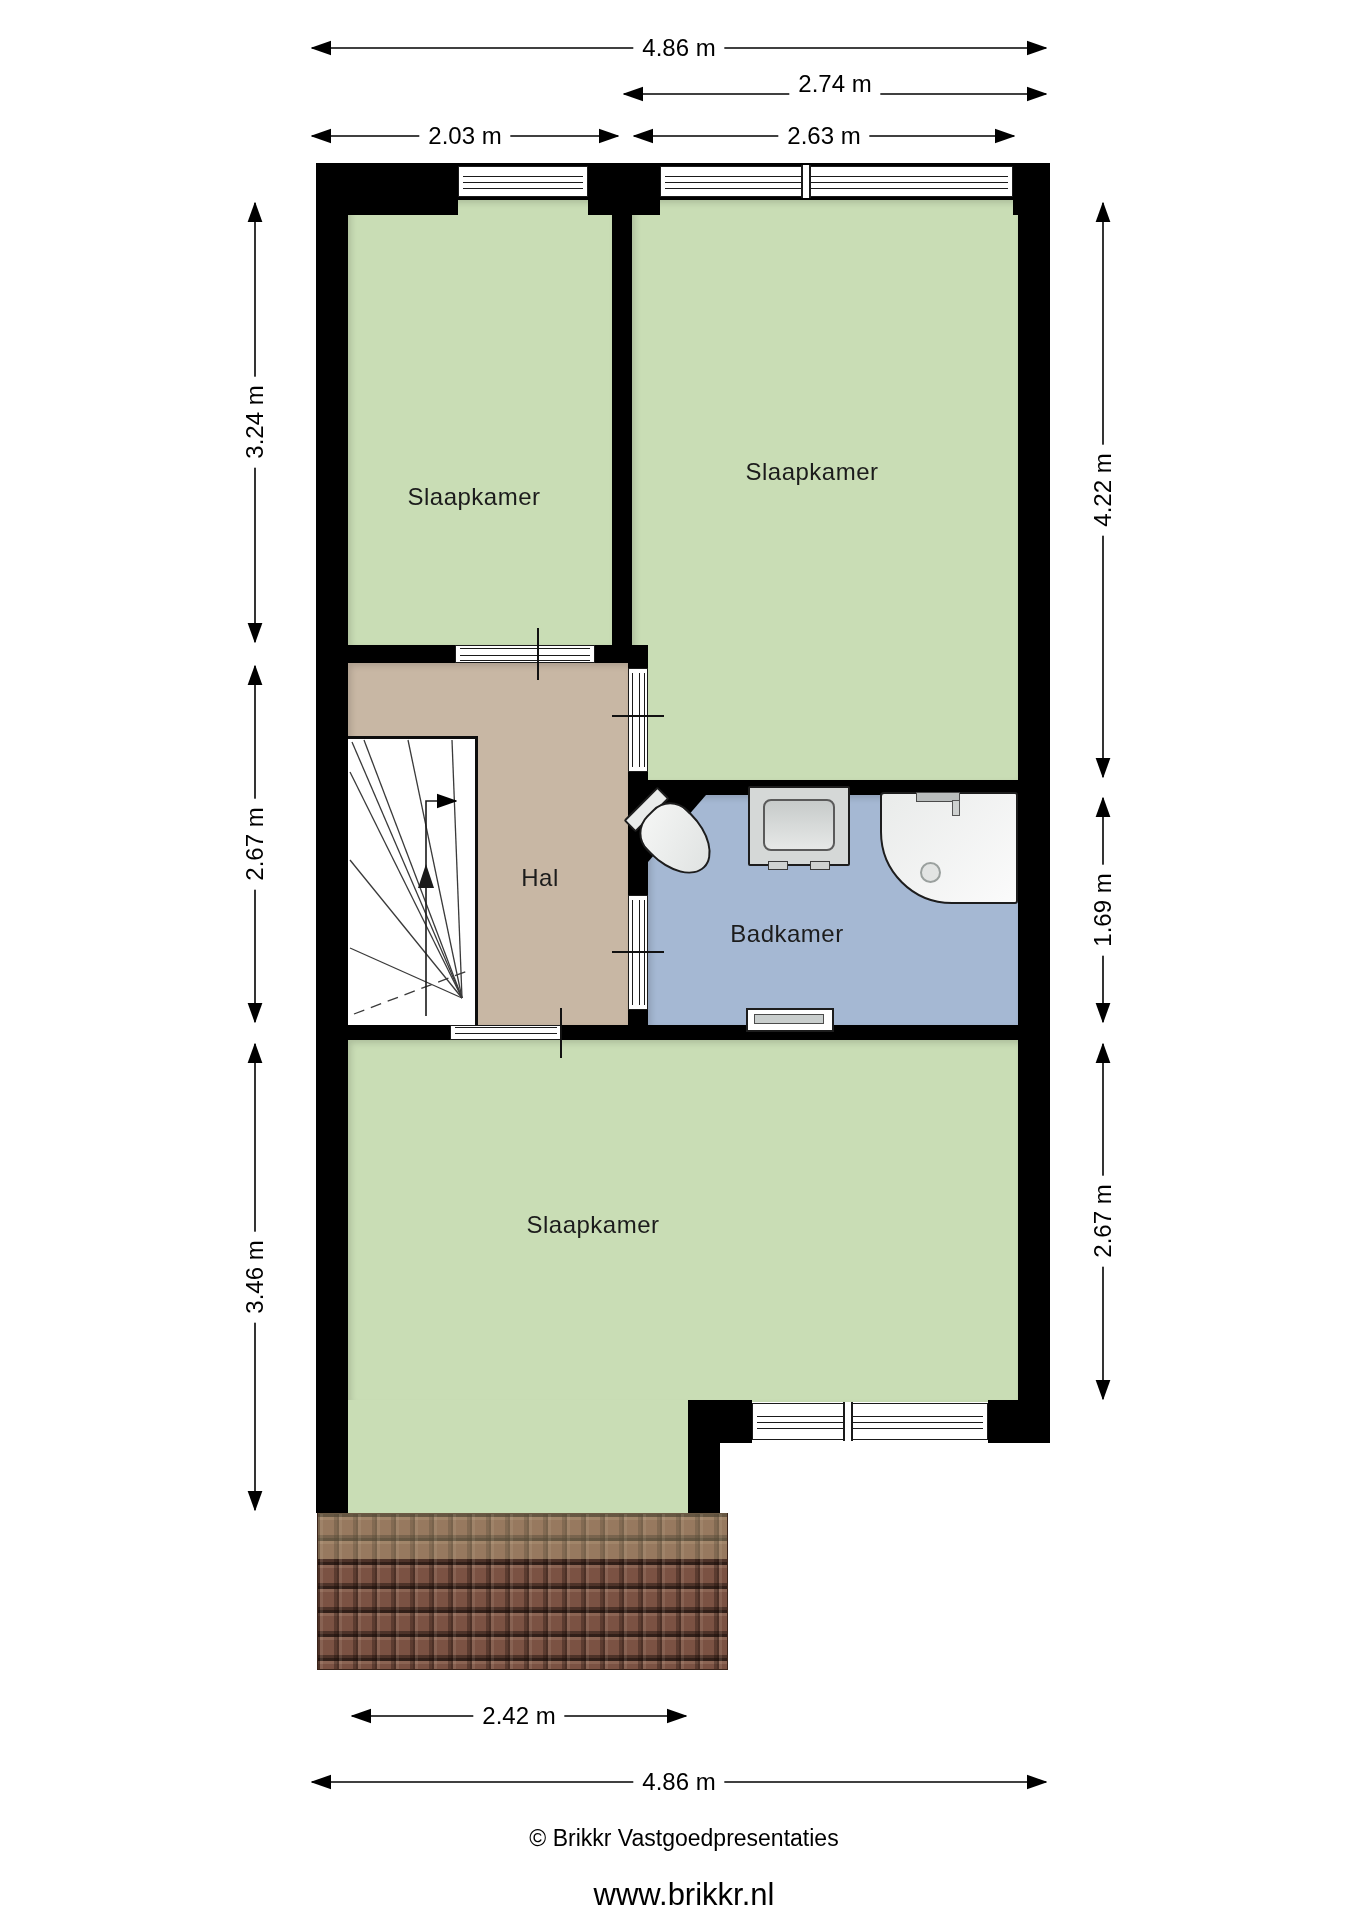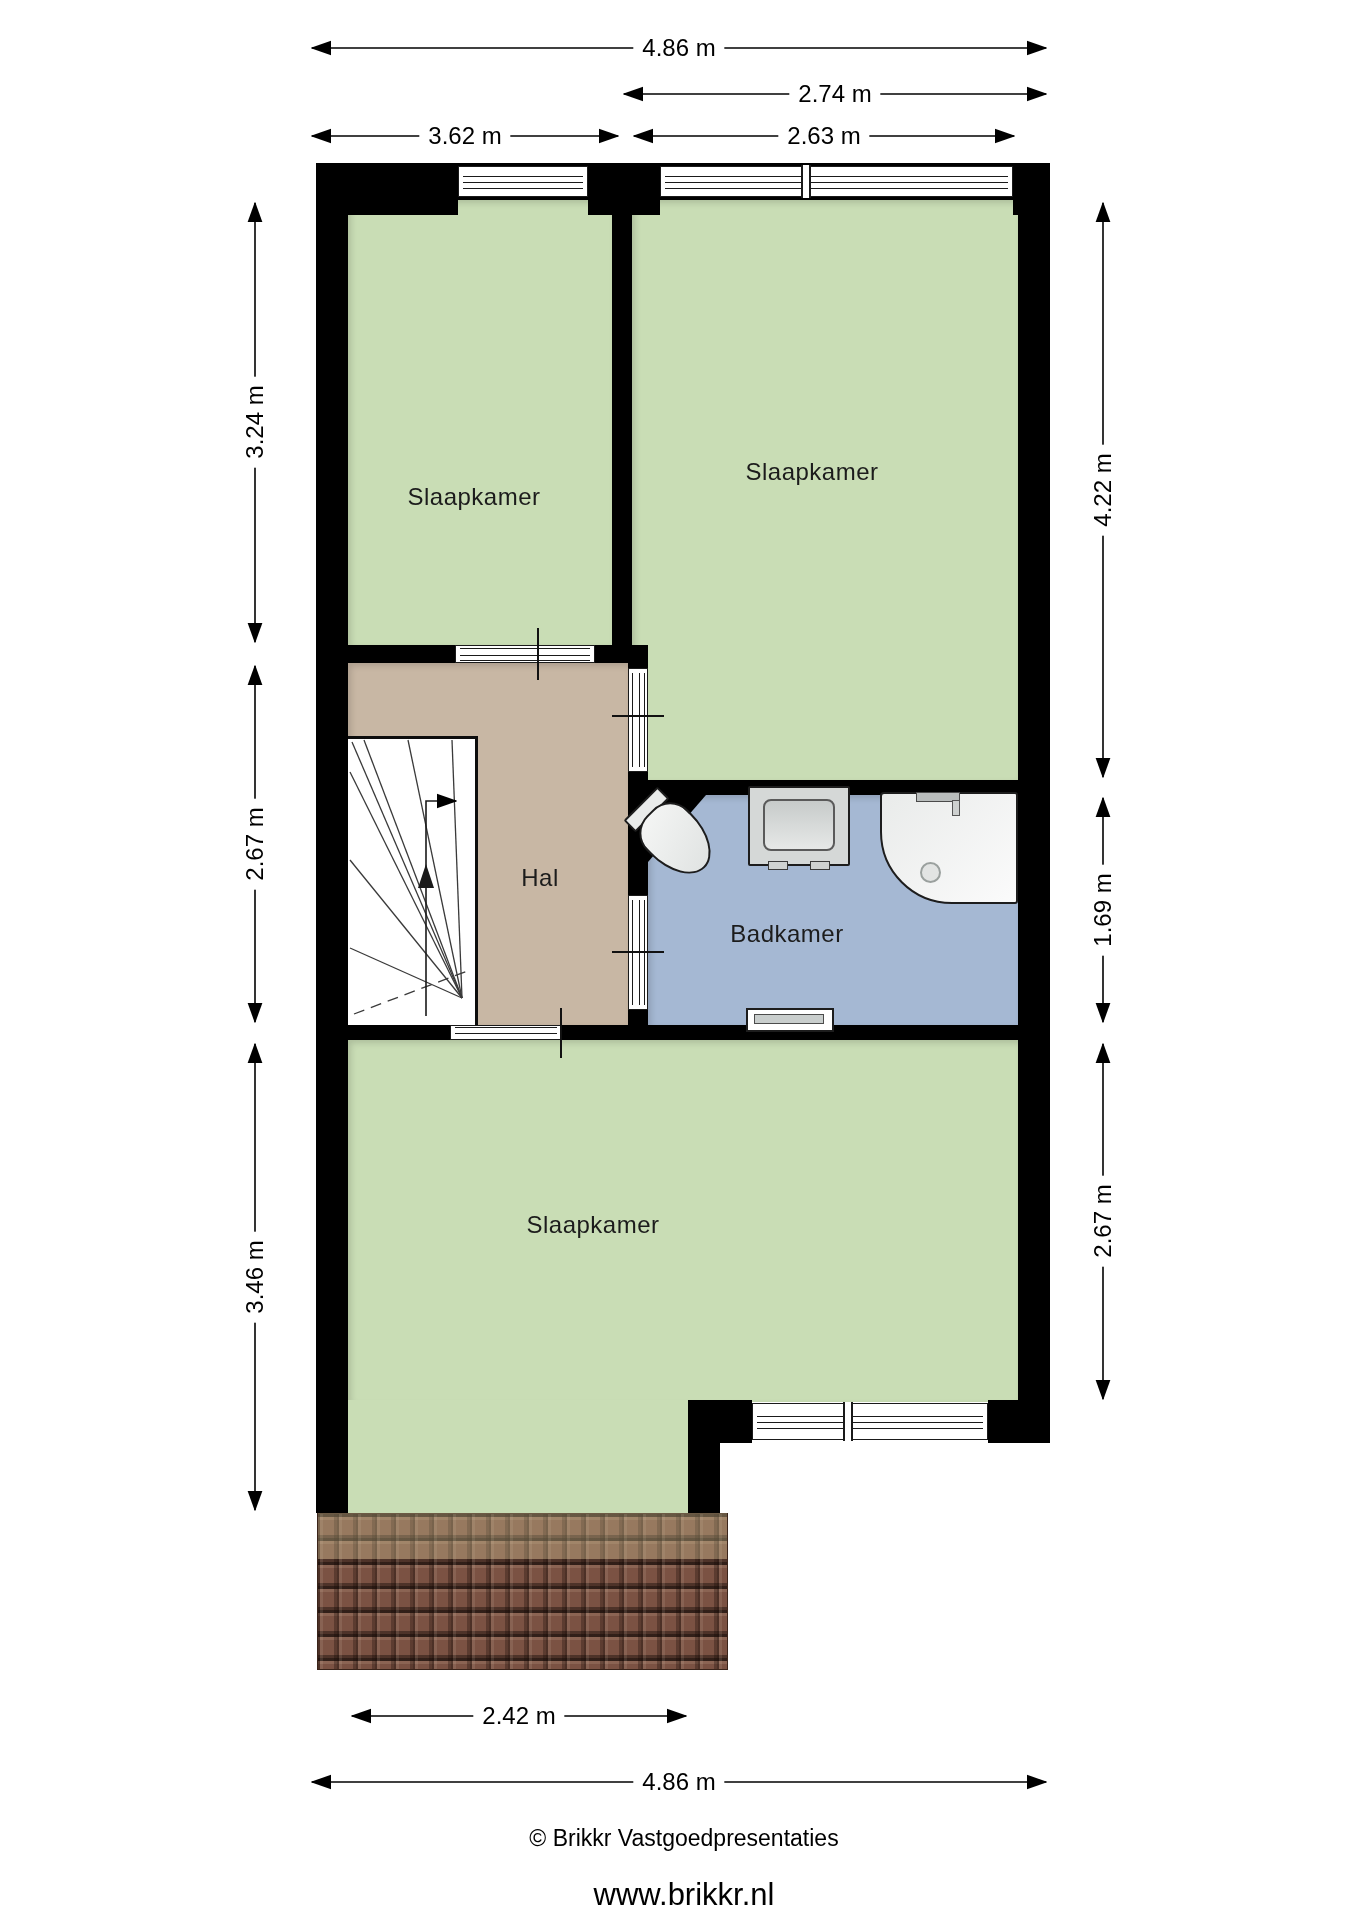--- a/index.html
+++ b/index.html
@@ -163,22 +163,22 @@
     </g>
   </svg>
 
   <div class="room-label" style="left:474px;top:497px;">Slaapkamer</div>
   <div class="room-label" style="left:812px;top:472px;">Slaapkamer</div>
   <div class="room-label" style="left:540px;top:878px;">Hal</div>
   <div class="room-label" style="left:787px;top:934px;">Badkamer</div>
   <div class="room-label" style="left:593px;top:1225px;">Slaapkamer</div>
 
   <div class="dim-label" style="left:679px;top:48px;">4.86 m</div>
-  <div class="dim-label" style="left:835px;top:94px;">2.74 m</div>
-  <div class="dim-label" style="left:465px;top:136px;">3.62 m</div>
+  <div class="dim-label" style="left:835px;top:84px;">2.74 m</div>
+  <div class="dim-label" style="left:465px;top:136px;">2.03 m</div>
   <div class="dim-label" style="left:824px;top:136px;">2.63 m</div>
   <div class="dim-label vert" style="left:255px;top:422px;">3.24 m</div>
   <div class="dim-label vert" style="left:255px;top:844px;">2.67 m</div>
   <div class="dim-label vert" style="left:255px;top:1277px;">3.46 m</div>
   <div class="dim-label vert" style="left:1103px;top:490px;">4.22 m</div>
   <div class="dim-label vert" style="left:1103px;top:910px;">1.69 m</div>
   <div class="dim-label vert" style="left:1103px;top:1221px;">2.67 m</div>
   <div class="dim-label" style="left:519px;top:1716px;">2.42 m</div>
   <div class="dim-label" style="left:679px;top:1782px;">4.86 m</div>
 

